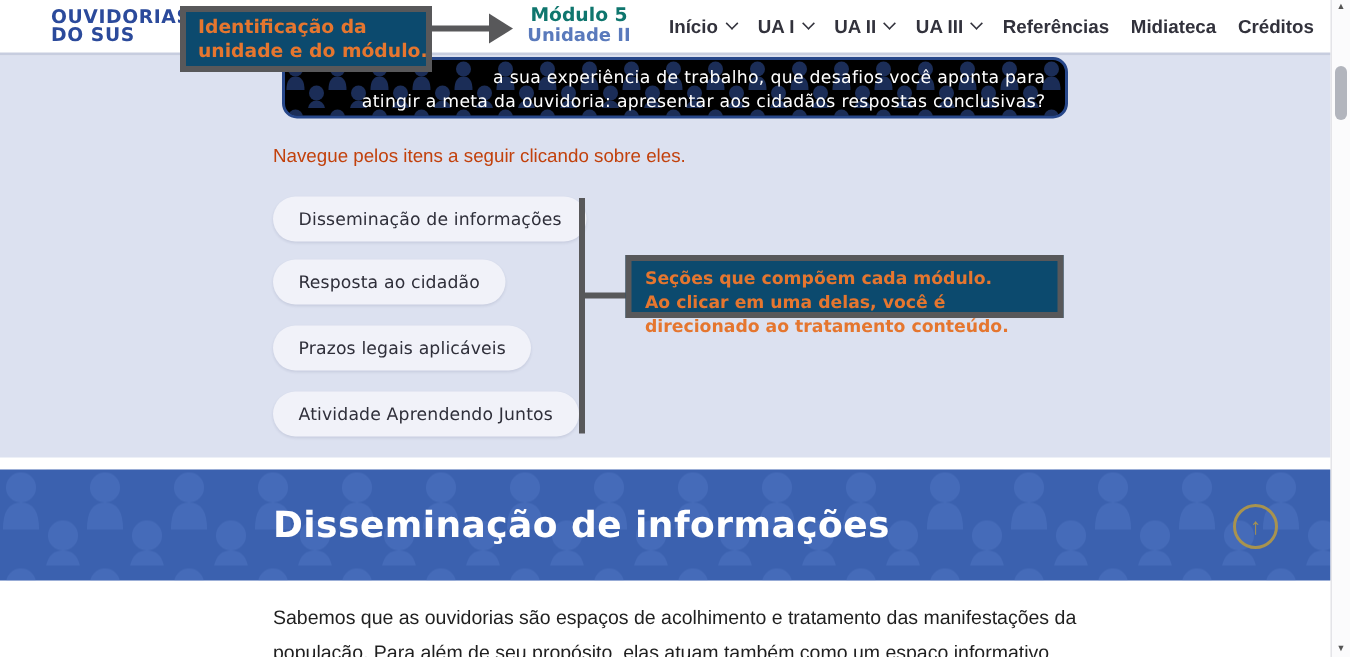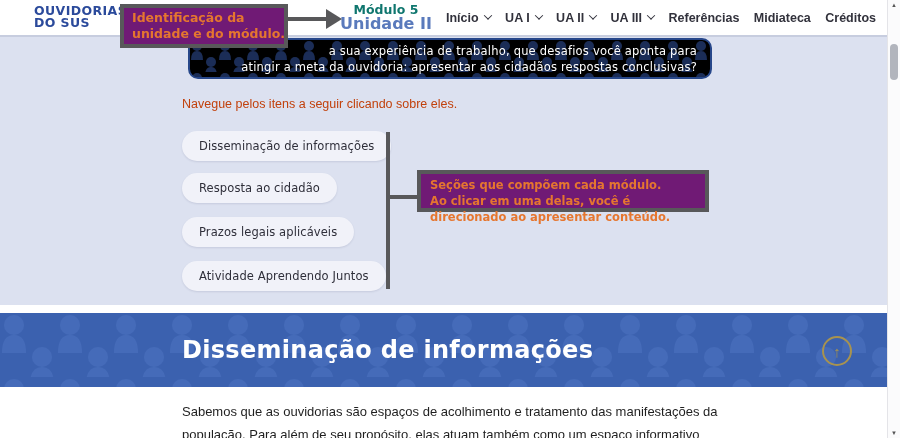--- a/index.html
+++ b/index.html
@@ -6,41 +6,41 @@
   #page{position:relative;width:900px;height:438px;overflow:hidden;background:#fff;
         font-family:"Liberation Sans",sans-serif;}
   .abs{position:absolute;}
 
   
   #header{left:0;top:0;width:888px;height:35px;background:#fff;border-bottom:2px solid #c7cddf;z-index:5;}
   #logo{left:34px;top:5px;color:#2b4a9b;font-family:"DejaVu Sans",sans-serif;
         font-weight:bold;font-size:12.5px;line-height:12px;letter-spacing:.4px;cursor:pointer;}
   #module-ind{left:336px;top:3px;width:100px;text-align:center;font-family:"DejaVu Sans",sans-serif;}
   #module-ind .t1{color:#0f766e;font-weight:bold;font-size:12.5px;line-height:14px;}
-  #module-ind .t2{color:#5a7abc;font-weight:bold;font-size:16px;line-height:13px;}
+  #module-ind .t2{color:#5a7abc;font-weight:bold;font-size:12px;line-height:13px;}
   #nav{left:446px;top:0;width:430px;height:35px;display:flex;align-items:center;
        justify-content:space-between;z-index:6;}
   .nav-item{color:#32323c;font-size:12.5px;font-weight:bold;white-space:nowrap;cursor:pointer;
             display:flex;align-items:center;}
   .chev{display:inline-block;width:5px;height:5px;border:solid #32323c;border-width:0 1.6px 1.6px 0;
         transform:rotate(45deg) translate(-1px,-1px);margin-left:6px;margin-bottom:2px;}
 
   
   #content-bg{left:0;top:35px;width:888px;height:270px;background:#dce1f0;}
 
   
   #banner{left:188px;top:38px;width:524px;height:41px;background:#000000;border:2px solid #27478a;
           border-radius:10px;overflow:hidden;box-sizing:border-box;z-index:4;}
   #banner svg{position:absolute;left:0;top:0;}
   #banner .txt{position:absolute;left:0;top:3px;width:100%;box-sizing:border-box;padding-right:13px;
           text-align:right;color:#fff;font-family:"DejaVu Sans",sans-serif;font-size:11.5px;
           line-height:16px;letter-spacing:.2px;white-space:nowrap;}
 
   
-  .note-box{background:#701a75;border:4px solid #58585a;box-sizing:border-box;z-index:10;
+  .note-box{background:#0c4a6e;border:4px solid #58585a;box-sizing:border-box;z-index:10;
             color:#e5762f;font-family:"DejaVu Sans",sans-serif;font-weight:bold;}
   #note1{left:120px;top:4px;width:168px;height:44px;padding:2px 8px;font-size:12.5px;line-height:16px;white-space:nowrap;}
   #note1-arrow-line{left:286px;top:17px;width:40px;height:4px;background:#58585a;z-index:10;}
   #note1-arrow-head{left:326px;top:9px;width:0;height:0;border-left:16px solid #58585a;
             border-top:10px solid transparent;border-bottom:10px solid transparent;z-index:10;}
   #note2{left:417px;top:170px;width:292px;height:42px;padding:3px 9px;font-size:11.5px;line-height:16px;white-space:nowrap;}
   #bracket-v{left:386px;top:132px;width:4px;height:157px;background:#58585a;z-index:3;}
   #bracket-h{left:386px;top:195px;width:33px;height:4px;background:#58585a;z-index:3;}
 
   
@@ -155,21 +155,21 @@
   </div>
   <div class="abs pill" style="top:261px;">
     <span>Atividade Aprendendo Juntos</span>
   </div>
 
   <div class="abs" id="bracket-v"></div>
   <div class="abs" id="bracket-h"></div>
   <div class="abs note-box" id="note2">
     <div>Seções que compõem cada módulo.</div>
     <div>Ao clicar em uma delas, você é</div>
-    <div>direcionado ao apresentar conteúdo.</div>
+    <div>direcionado ao tratamento conteúdo.</div>
   </div>
 
   <div class="abs" id="section">
     <svg width="888" height="74">
       <defs>
         <pattern id="ppl-lg" width="56" height="64" patternUnits="userSpaceOnUse">
           <g fill="#4f75c3" opacity="0.5">
             <circle cx="14" cy="12" r="10"></circle>
             <path d="M2 40 Q2 22 14 22 Q26 22 26 40 Z"></path>
             <circle cx="42" cy="44" r="10"></circle>

